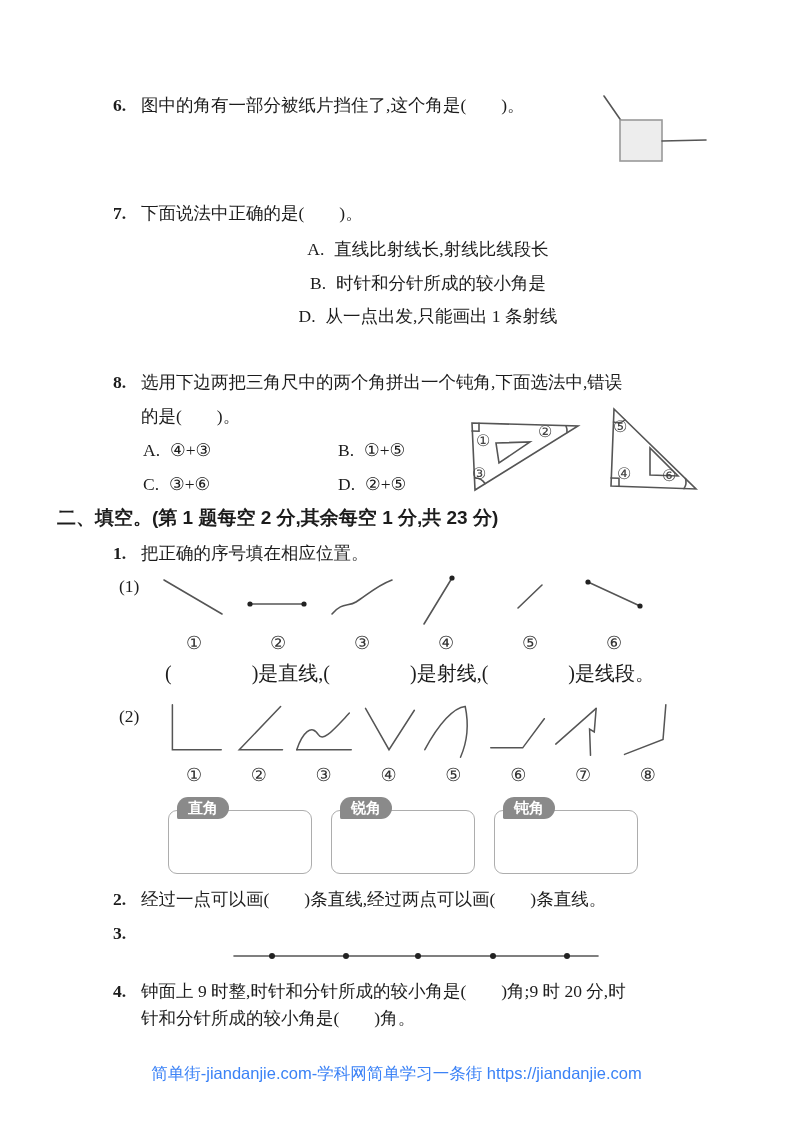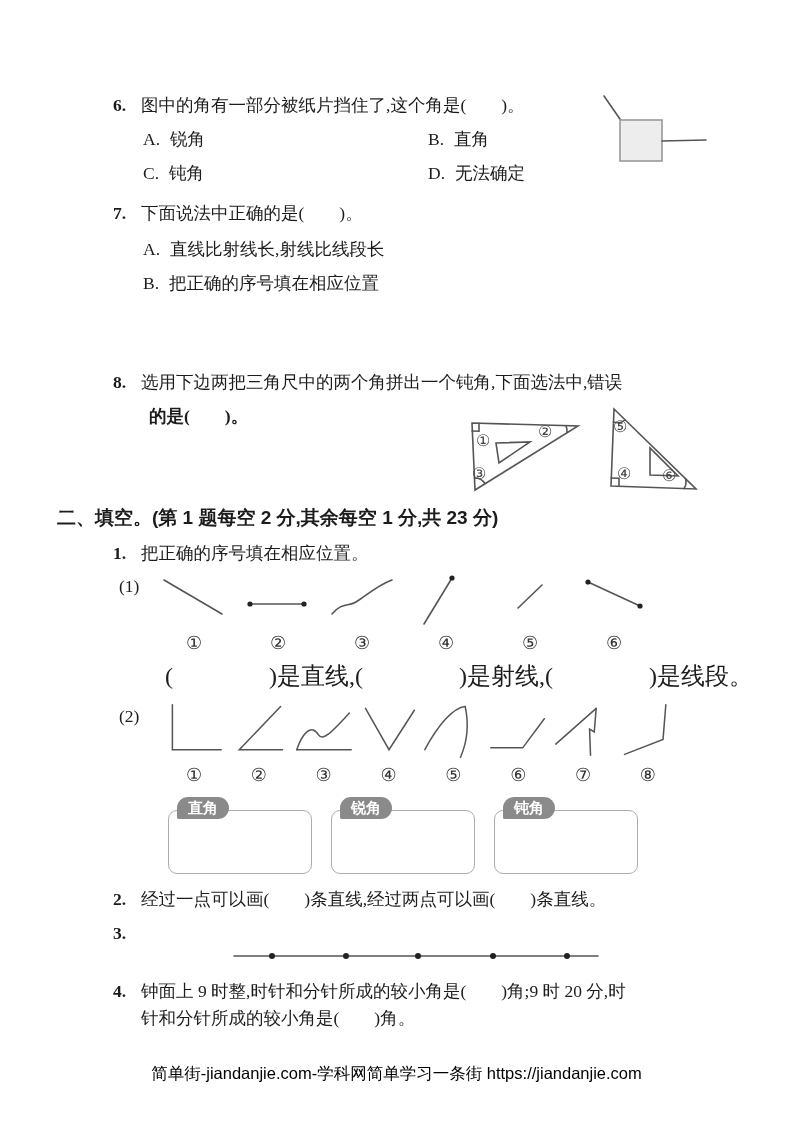--- a/index.html
+++ b/index.html
@@ -5,82 +5,83 @@
   html,body{margin:0;padding:0;background:#fff;}
   .page{position:relative;width:793px;height:1122px;background:#fff;overflow:hidden;
         font-family:"Liberation Serif","DejaVu Serif",serif;color:#1c1c1c;}
   .abs{position:absolute;}
   .qline{display:flex;font-size:17.5px;line-height:27px;}
   .qnum{font-weight:bold;width:28px;flex:none;}
   .qtext{white-space:nowrap;}
   .opts2{margin-left:30px;margin-top:7px;display:grid;grid-template-columns:285px 1fr;row-gap:7px;
          font-size:17.5px;line-height:27px;}
   .opts2.narrow{grid-template-columns:195px 1fr;}
-  .opts1{margin-left:30px;margin-top:6px;font-size:17.5px;}
+  .opts1{margin-left:30px;margin-top:6px;font-size:17.5px;text-align:center;}
   .opts1 .opt{line-height:33.5px;white-space:nowrap;}
   .opt .olabel{margin-right:10px;}
   .sec-title{font-family:"Liberation Sans","DejaVu Sans",sans-serif;font-weight:bold;
              font-size:19px;white-space:nowrap;}
   .figrow{display:flex;justify-content:space-between;}
   .figcell{display:flex;flex-direction:column;align-items:center;}
   .fignum{font-size:18px;color:#333;margin-top:4px;text-align:center;}
   svg{display:block;}
   .stroke{stroke:#555;stroke-width:1.6;fill:none;stroke-linecap:round;}
   .dot{fill:#222;stroke:none;}
   .tagbox{position:relative;width:142px;height:62px;border:1.6px solid #adadad;border-radius:9px;
           background:#fff;margin-top:14px;}
   .tag{position:absolute;top:-14px;left:8px;background:#8a8a8a;color:#fff;
        font-family:"Liberation Sans","DejaVu Sans",sans-serif;font-weight:bold;font-size:15px;
        padding:2px 11px 3px;border-radius:12px 12px 12px 2px;line-height:17px;}
   .tri-label{position:absolute;font-size:16px;color:#444;line-height:16px;}
   .footer{width:100%;text-align:center;font-family:"Liberation Sans","DejaVu Sans",sans-serif;
-          font-size:16.5px;color:#000000;}
+          font-size:16.5px;color:#3b82f6;}
 </style>
 </head>
 <body>
 
 <div class="page">
 
   <div class="abs" style="left:113px;top:92px;width:560px;">
     <div class="qline">
       <span class="qnum">6.</span>
       <span class="qtext">图中的角有一部分被纸片挡住了,这个角是(　　)。</span>
-    </div>
-    <div class="opts2">
-      <span class="opt"><span class="olabel">A.</span><span>锐角</span></span>
-      <span class="opt"><span class="olabel">B.</span><span>直角</span></span>
-      <span class="opt"><span class="olabel">C.</span><span>钝角</span></span>
-      <span class="opt"><span class="olabel">D.</span><span>无法确定</span></span>
     </div>
   </div>
 
   <svg class="abs" style="left:596px;top:94px;" width="115" height="72" viewBox="0 0 115 72">
     <path class="stroke" d="M8,2 L26,28"></path>
     <rect x="24" y="26" width="42" height="41" fill="#ededed" stroke="#999" stroke-width="1.6"></rect>
     <path class="stroke" d="M66,47 L110,46"></path>
   </svg>
 
   <div class="abs" style="left:113px;top:200px;width:600px;">
     <div class="qline">
       <span class="qnum">7.</span>
       <span class="qtext">下面说法中正确的是(　　)。</span>
     </div>
     <div class="opts1">
       <div class="opt"><span class="olabel">A.</span><span>直线比射线长,射线比线段长</span></div>
-      <div class="opt"><span class="olabel">B.</span><span>把正确的序号填在相应位置</span></div>
+      <div class="opt"><span class="olabel">B.</span><span>时针和分针所成的较小角是</span></div>
+      <div class="opt"><span class="olabel">D.</span><span>从一点出发,只能画出 1 条射线</span></div>
     </div>
   </div>
 
   <div class="abs" style="left:113px;top:369px;width:620px;">
     <div class="qline">
       <span class="qnum">8.</span>
       <span class="qtext">选用下边两把三角尺中的两个角拼出一个钝角,下面选法中,错误</span>
     </div>
-    <div class="qline" style="margin-left:36px;margin-top:7px;font-weight:bold;">
+    <div class="qline" style="margin-left:28px;margin-top:7px;">
       <span class="qtext">的是(　　)。</span>
+    </div>
+    <div class="opts2 narrow">
+      <span class="opt"><span class="olabel">A.</span><span>④+③</span></span>
+      <span class="opt"><span class="olabel">B.</span><span>①+⑤</span></span>
+      <span class="opt"><span class="olabel">C.</span><span>③+⑥</span></span>
+      <span class="opt"><span class="olabel">D.</span><span>②+⑤</span></span>
     </div>
   </div>
 
   <div class="abs" style="left:466px;top:413px;width:118px;height:82px;">
     <svg width="118" height="82" viewBox="0 0 118 82">
       <path class="stroke" d="M6,10 L112,13 L9,77 Z"></path>
       <path class="stroke" d="M6,18 L13,18.2 L13,10.2" stroke-width="1"></path>
       <path class="stroke" d="M30,30 L64,29 L33,50 Z"></path>
       <path class="stroke" d="M100,13 A12,12 0 0 1 101,19.5" stroke-width="1"></path>
       <path class="stroke" d="M8.6,65 A12,12 0 0 1 19,70.5" stroke-width="1"></path>
@@ -151,21 +152,21 @@
     <div class="figcell">
       <svg width="72" height="58" viewBox="0 0 72 58">
         <path class="stroke" d="M10,12 L62,36"></path>
           <circle class="dot" cx="10" cy="12" r="2.6"></circle>
           <circle class="dot" cx="62" cy="36" r="2.6"></circle>
       </svg>
       <span class="fignum">⑥</span>
     </div>
   </div>
 
-  <div class="abs" style="left:165px;top:660px;font-size:24px;white-space:nowrap;">(　　　　)是直线,(　　　　)是射线,(　　　　)是线段。</div>
+  <div class="abs" style="left:165px;top:660px;font-size:20px;white-space:nowrap;">(　　　　)是直线,(　　　　)是射线,(　　　　)是线段。</div>
 
   <div class="abs" style="left:119px;top:706px;font-size:17.5px;">(2)</div>
 
   <div class="abs figrow" style="left:163px;top:700px;width:516px;">
     <div class="figcell">
       <svg width="62" height="60" viewBox="0 0 66 62">
         <path class="stroke" d="M10,4 L10,52 L62,52"></path>
       </svg>
       <span class="fignum">①</span>
     </div>

